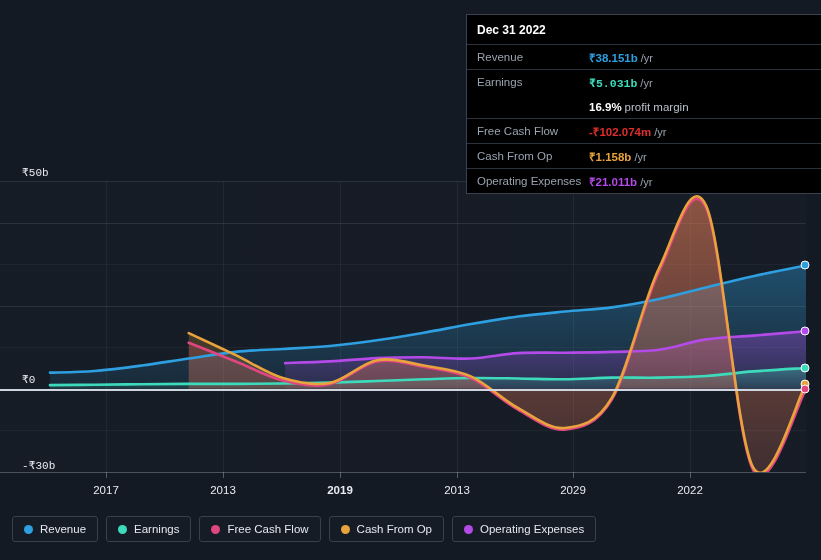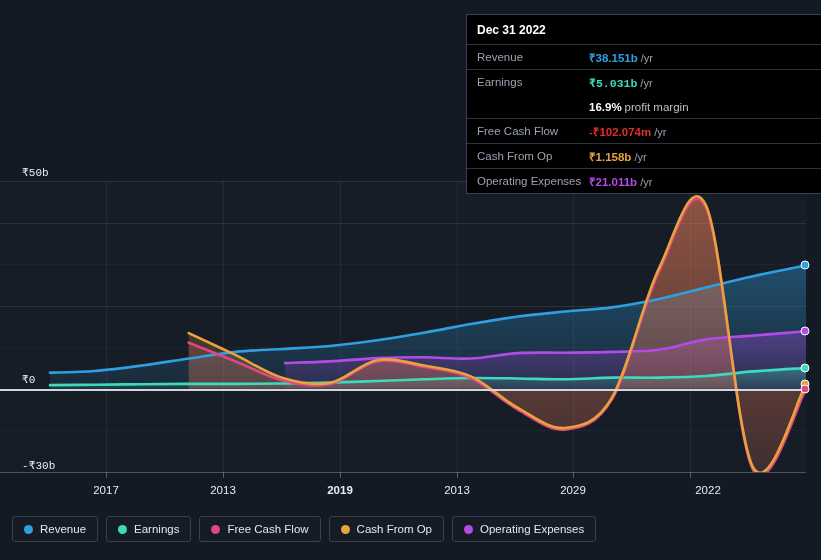--- a/index.html
+++ b/index.html
@@ -233,21 +233,21 @@
       <div class="x-label" style="left: 106px;">2017</div>
       <div class="x-tick" style="left: 106px;"></div>
       <div class="x-label" style="left: 223px;">2013</div>
       <div class="x-tick" style="left: 223px;"></div>
       <div class="x-label" style="left: 340px; font-weight: bold;">2019</div>
       <div class="x-tick" style="left: 340px;"></div>
       <div class="x-label" style="left: 457px;">2013</div>
       <div class="x-tick" style="left: 457px;"></div>
       <div class="x-label" style="left: 573px;">2029</div>
       <div class="x-tick" style="left: 573px;"></div>
-      <div class="x-label" style="left: 708px;">2022</div>
+      <div class="x-label" style="left: 690px;">2022</div>
       <div class="x-tick" style="left: 690px;"></div>
     </div>
 
   <div id="tooltip">
     <div id="tooltip-date">Dec 31 2022</div>
     <div id="tooltip-rows">
         <div class="tip-row">
           <div class="tip-label">Revenue</div>
           <div><span class="tip-value" style="color: rgb(46, 159, 224);">₹38.151b</span><span class="tip-unit">/yr</span></div>
         </div>

